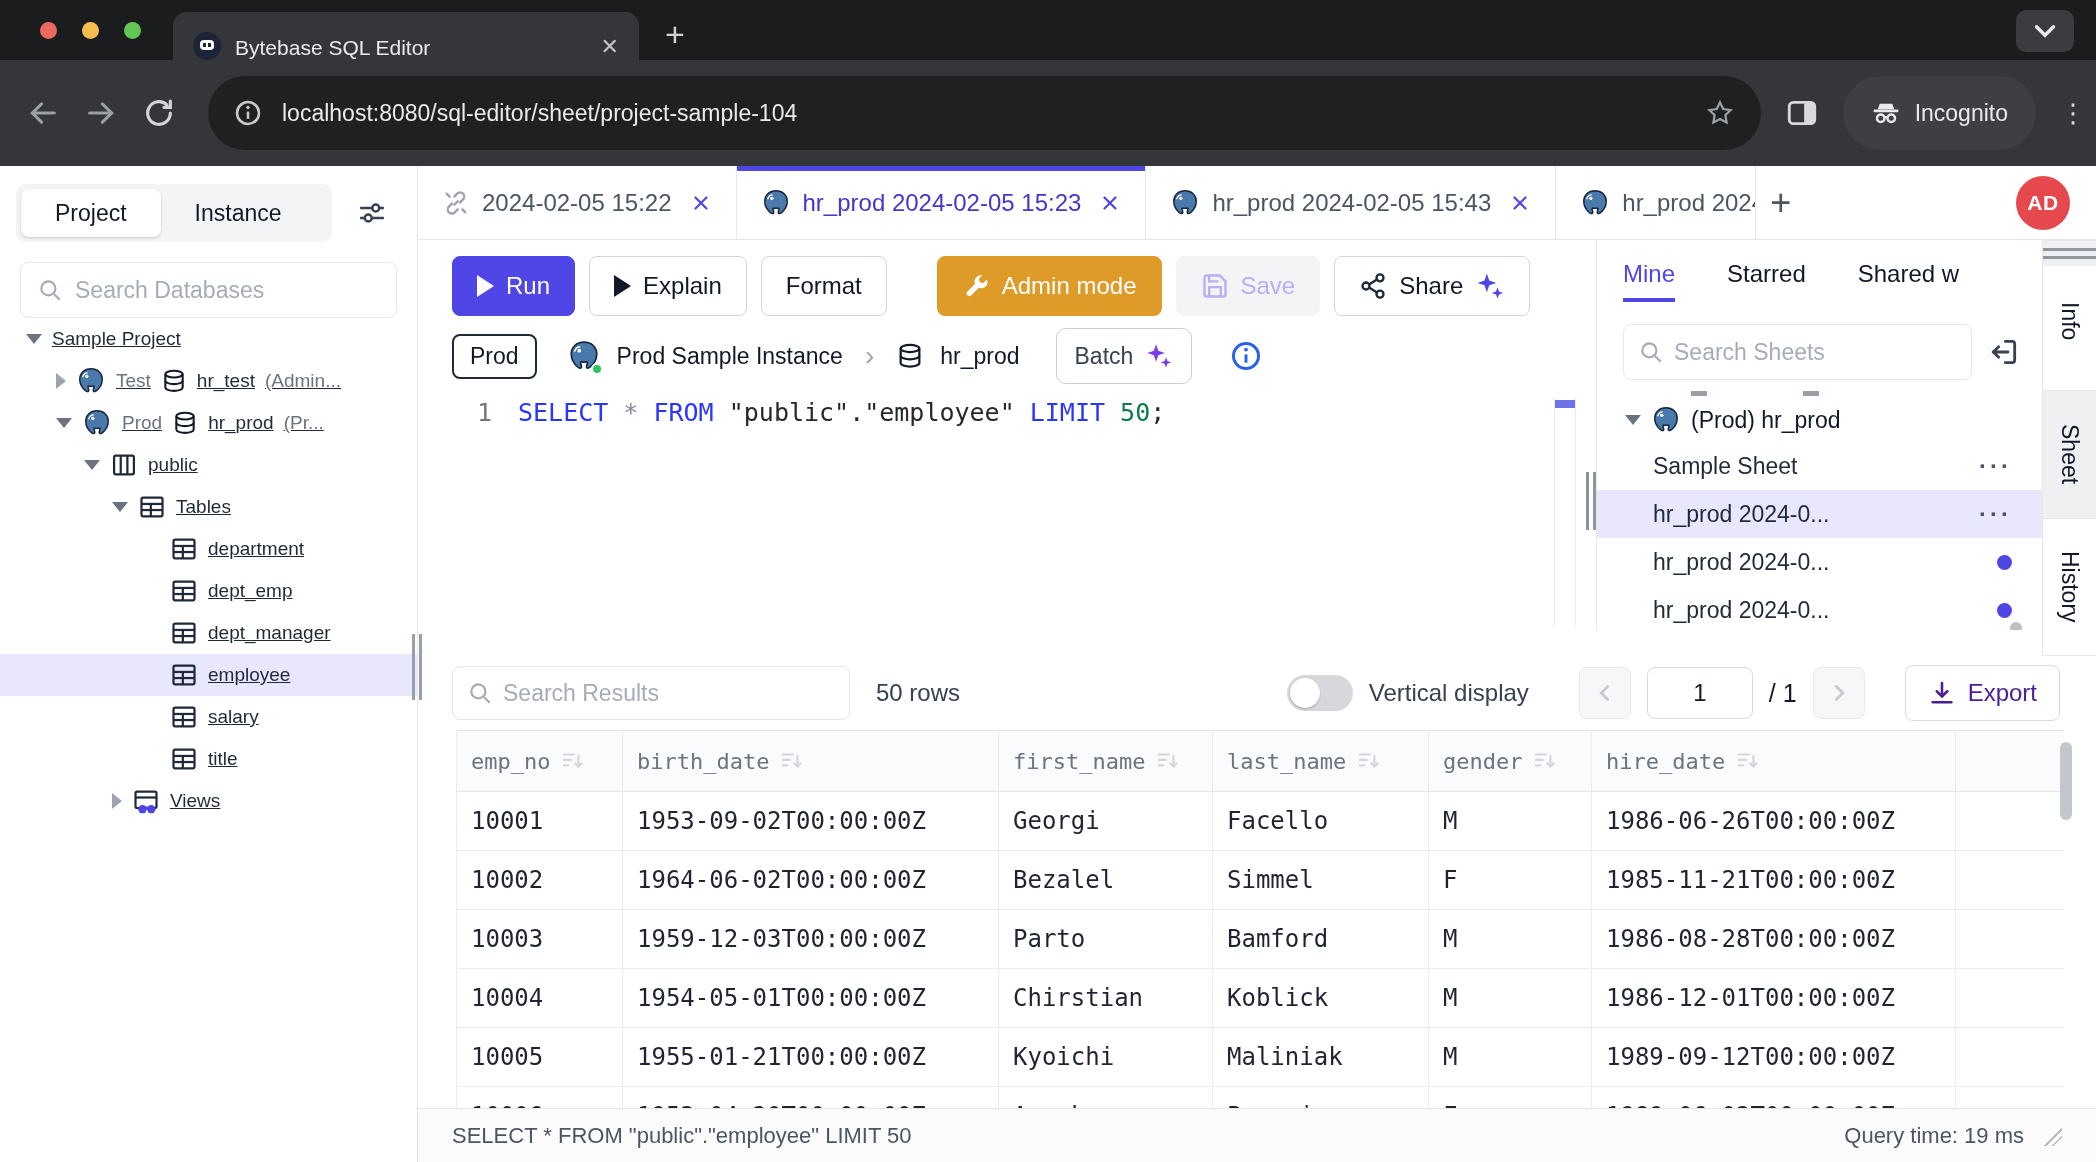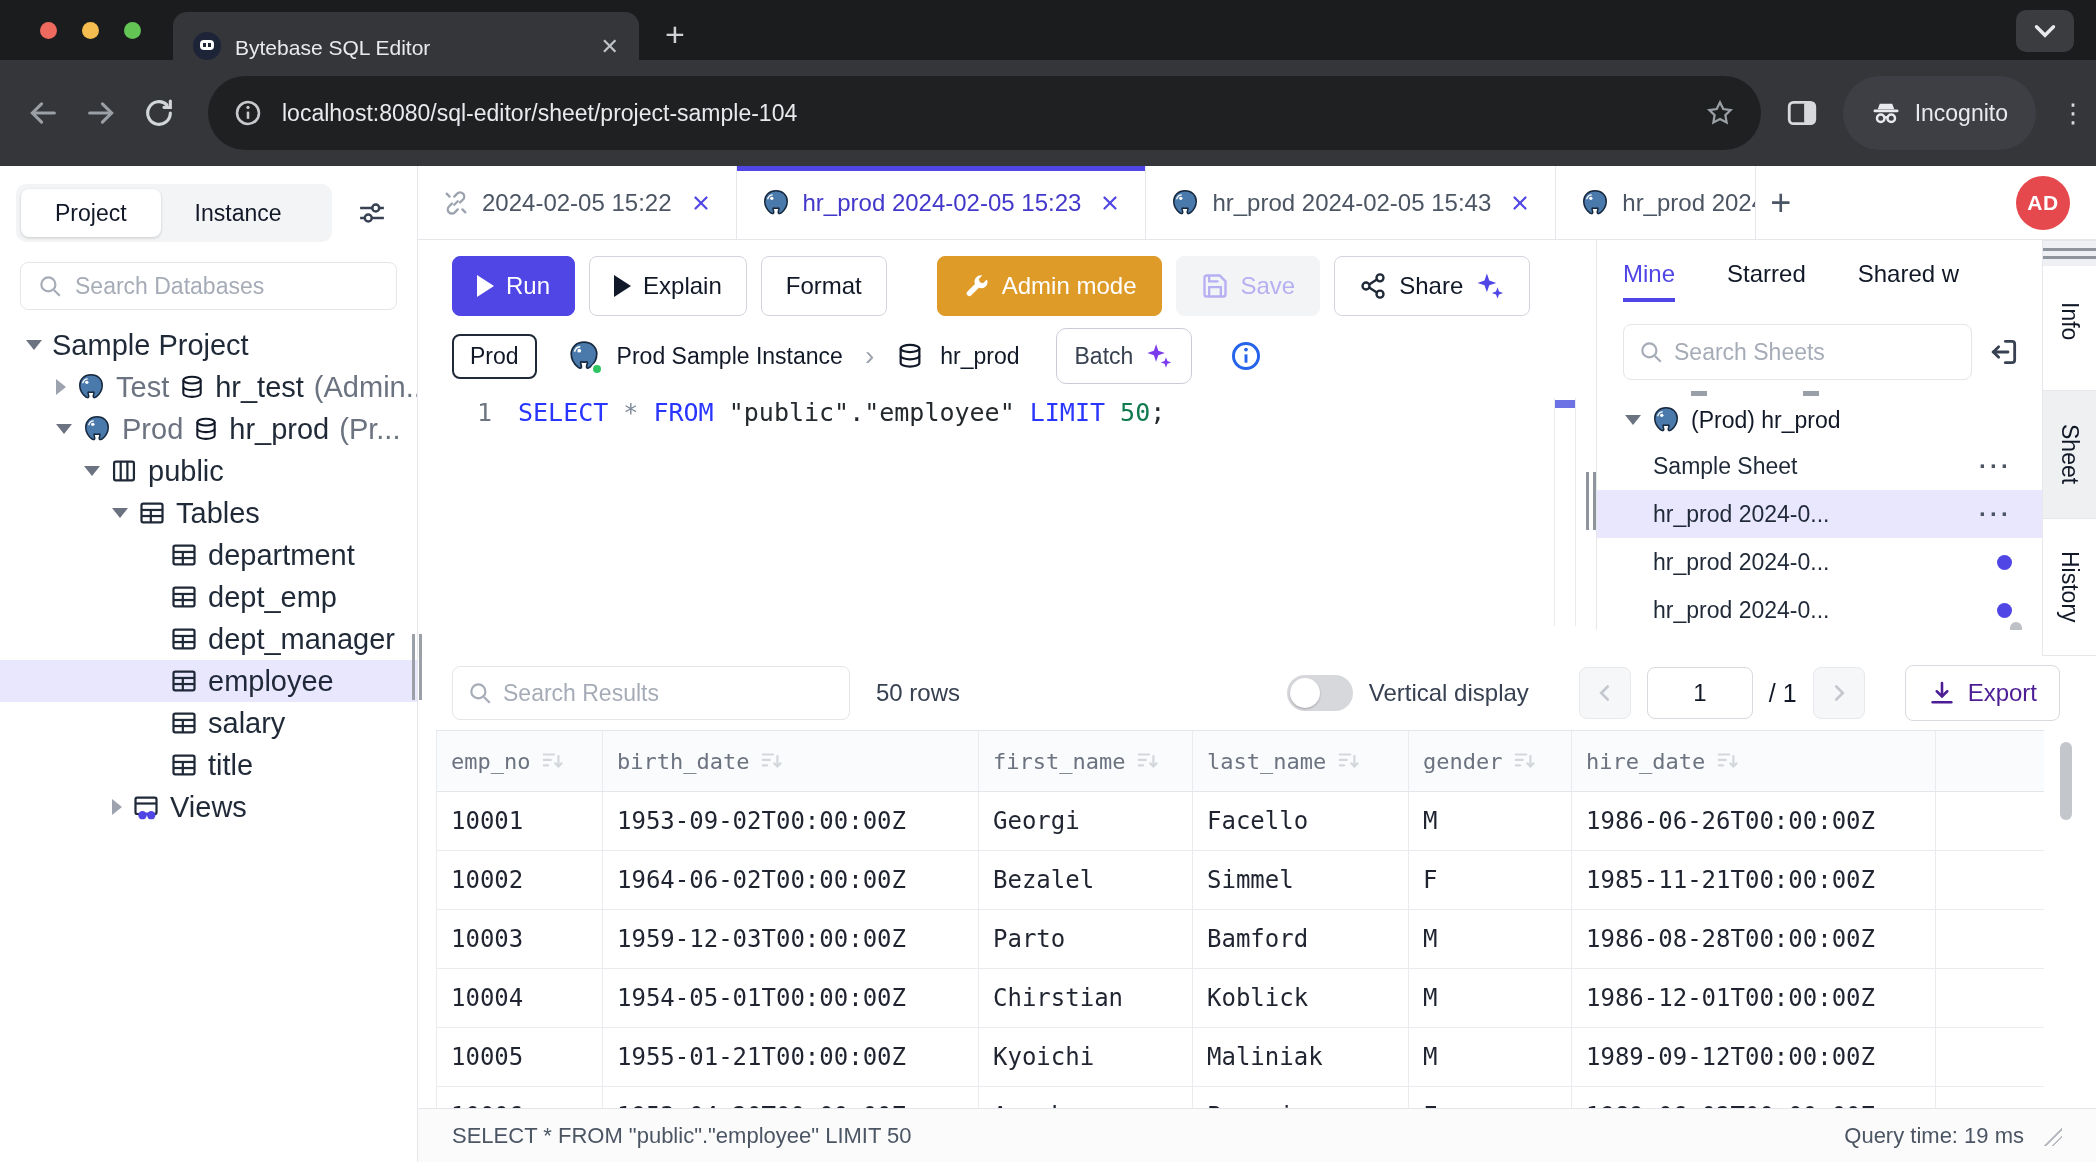--- a/index.html
+++ b/index.html
@@ -30,24 +30,24 @@
   .app { position:relative; display:flex; height:996px; background:#fff; }
   .sidebar { width:418px; border-right:1px solid #e5e7eb; flex:none; position:relative; }
   .main { flex:1; display:flex; flex-direction:column; min-width:0; }
 
   
   .seg-row { display:flex; align-items:center; margin:18px 16px 0 16px; }
   .seg { background:#f3f4f6; border-radius:10px; height:58px; display:flex; align-items:center; padding:5px; width:316px; }
   .seg-item { font-size:23px; color:#111827; padding:0 34px; height:48px; display:flex; align-items:center; border-radius:8px; }
   .seg-item.active { background:#fff; box-shadow:0 1px 3px rgba(0,0,0,.18); }
   .seg-icon { margin-left:auto; margin-right:14px; }
-  .side-search { margin:20px 20px 0 20px; height:48px; border:1px solid #e4e6ea; border-radius:8px; display:flex; align-items:center; padding:0 16px; gap:12px; background:#fff; }
+  .side-search { margin:20px 20px 0 20px; height:56px; border:1px solid #e4e6ea; border-radius:8px; display:flex; align-items:center; padding:0 16px; gap:12px; background:#fff; }
   .side-search input, .panel-search input, .res-search input { border:none; outline:none; font-size:23px; color:#374151; width:100%; font-family:"Liberation Sans",sans-serif; background:transparent; }
   .side-search input::placeholder, .panel-search input::placeholder, .res-search input::placeholder { color:#a6acb7; }
-  .tree { margin-top:14px; font-size:29px; color:#1f2937; }
+  .tree { font-size:19px; color:#1f2937;text-decoration:underline; }
   .trow { height:42px; display:flex; align-items:center; gap:10px; white-space:nowrap; overflow:hidden; }
   .trow.sel { background:#e9e7fd; }
   .caret { width:0; height:0; border-left:8px solid transparent; border-right:8px solid transparent; border-top:10px solid #6b7280; flex:none; }
   .caret.right { border-top:8px solid transparent; border-bottom:8px solid transparent; border-left:10px solid #9ca3af; border-right:none; }
   .dim { color:#6b7280; }
   .ic { flex:none; }
   .pg-dot-wrap { position:relative; flex:none; display:flex; }
   .env-dot { position:absolute; right:-2px; bottom:-2px; width:12px; height:12px; border-radius:50%; background:#2fc462; border:2px solid #fff; }
   .side-handle { position:absolute; left:-5px; top:468px; display:flex; gap:4px; z-index:5; }
   .side-handle span { width:3px; height:66px; background:#9aa0a8; display:block; }
@@ -126,21 +126,21 @@
   .rowcount { margin-left:26px; font-size:24px; color:#374151; }
   .res-right { margin-left:auto; display:flex; align-items:center; margin-right:36px; }
   .toggle { width:66px; height:36px; border-radius:18px; background:#d7d8dc; position:relative; }
   .toggle .knob { position:absolute; left:3px; top:3px; width:30px; height:30px; border-radius:50%; background:#fff; box-shadow:0 1px 2px rgba(0,0,0,.25); }
   .toggle-label { margin-left:16px; font-size:24px; color:#374151; }
   .pg-btn { width:52px; height:52px; border:1px solid #e7e9ec; background:#f6f7f8; border-radius:8px; display:flex; align-items:center; justify-content:center; margin-left:16px; color:#c4c8ce; font-size:28px; }
   .pg-input { width:106px; height:52px; border:1px solid #d7dade; border-radius:8px; margin-left:16px; text-align:center; font-size:24px; color:#111827; font-family:"Liberation Sans",sans-serif; outline:none; }
   .pg-total { margin-left:16px; font-size:25px; color:#111827; }
   .export-btn { margin-left:40px; height:56px; border:1px solid #d7dade; border-radius:8px; background:#fff; display:flex; align-items:center; gap:12px; padding:0 22px; font-size:24px; color:#4c1d95; }
 
-  .grid-wrap { flex:1; overflow:hidden; margin-left:18px; width:1608px; }
+  .grid-wrap { flex:1; overflow:hidden; margin-left:38px; width:1608px; }
   .grid-row { display:grid; grid-template-columns:167px 376px 214px 216px 163px 364px 108px; }
   .ghead { background:#fafbfc; border-top:1px solid #e3e6ea; border-bottom:1px solid #e3e6ea; }
   .gcell { height:58px; display:flex; align-items:center; padding-left:14px; border-right:1px solid #e9ebee; font-family:"DejaVu Sans Mono", monospace; font-size:24px; color:#1f2430; white-space:nowrap; overflow:hidden; }
   .gcell:first-child { border-left:1px solid #e9ebee; }
   .gcell:last-child { border-right:none; }
   .ghead .gcell { height:60px; color:#6b7280; font-size:22px; gap:10px; }
   .gbody { overflow:hidden; height:316px; }
   .gbody .grid-row { border-bottom:1px solid #e9ebee; }
   .sort-ic { color:#d3d7dc; flex:none; }
   .res-scroll { position:absolute; right:24px; top:86px; width:12px; height:78px; border-radius:6px; background:#c3c6cb; }

